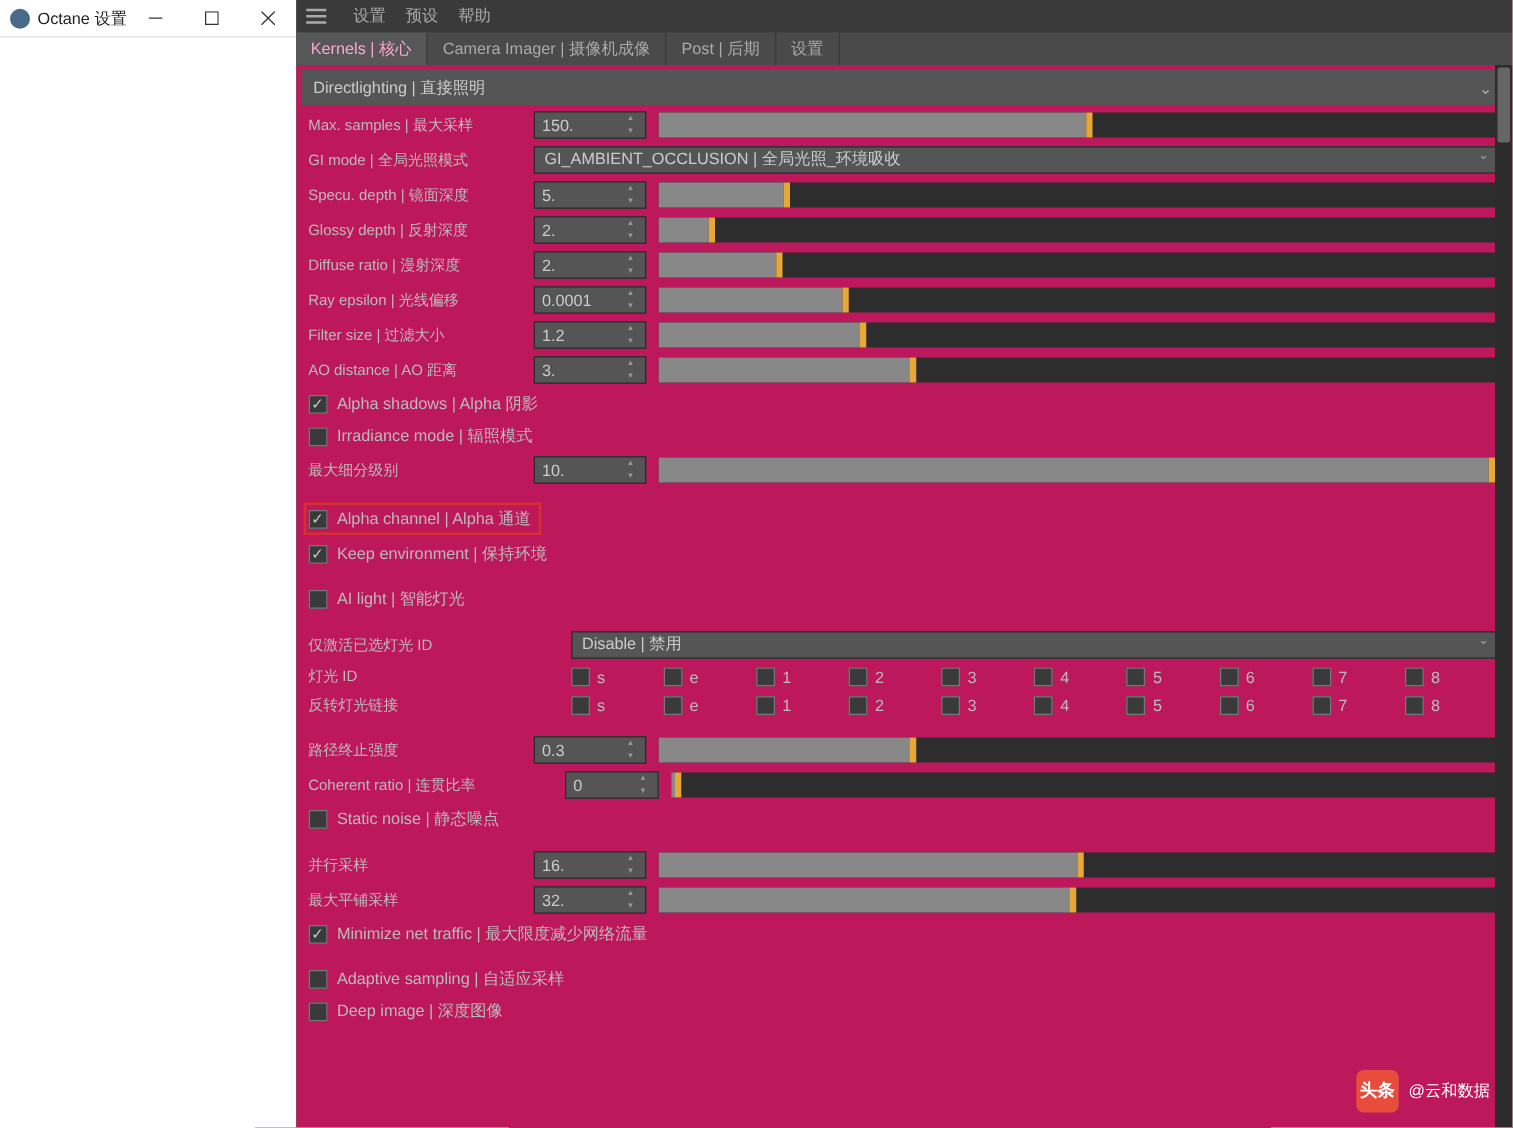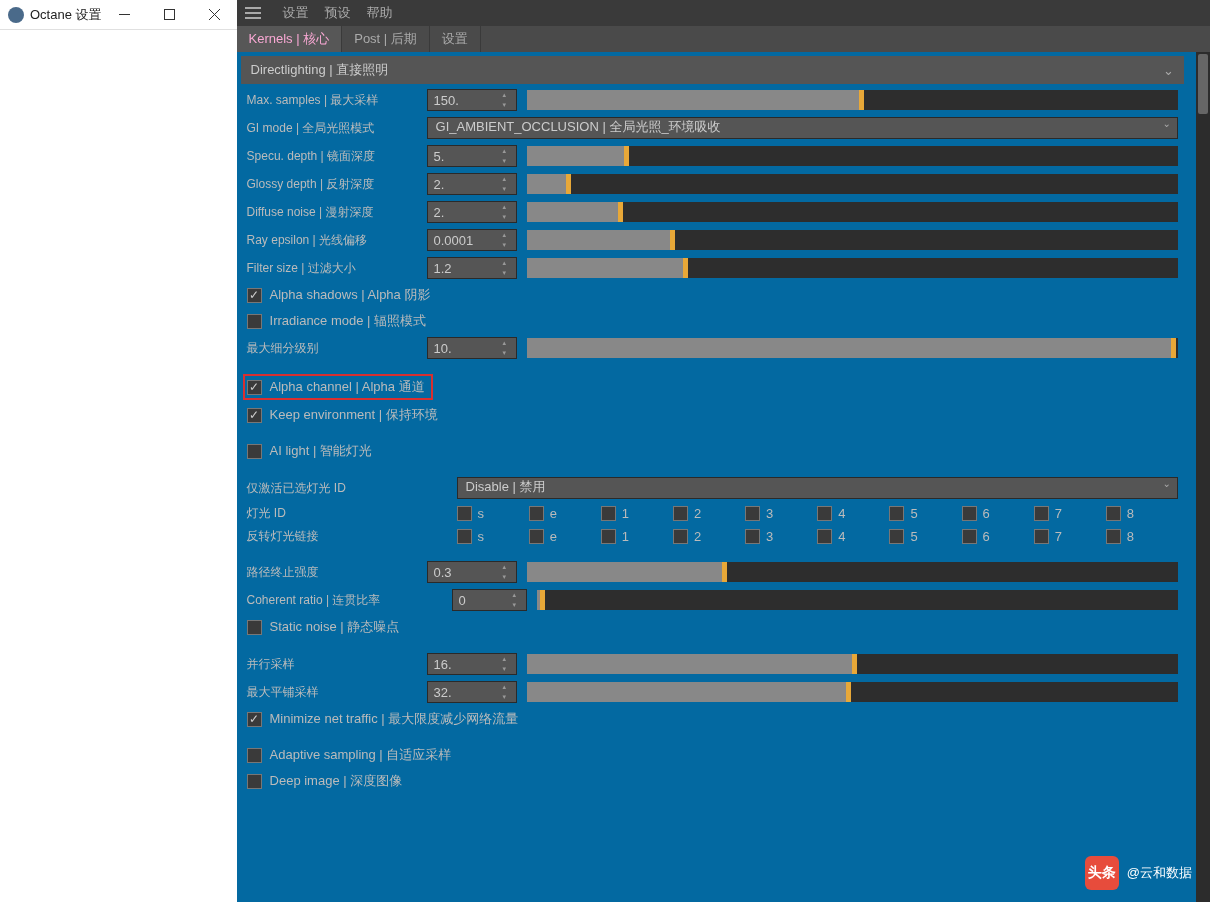--- a/index.html
+++ b/index.html
@@ -11,21 +11,21 @@
 .titlebar .wbtn{width:45px;height:30px;display:flex;align-items:center;justify-content:center;color:#333}
 .titlebar .wbtn svg{width:11px;height:11px}
 .app{flex:1;background:#3a3a3a;display:flex;flex-direction:column;overflow:hidden;position:relative}
 .menubar{height:26px;background:#3a3a3a;display:flex;align-items:center;padding:0 8px;gap:16px;color:#aaa}
 .hamburger{width:16px;display:flex;flex-direction:column;gap:3px;margin-right:6px}
 .hamburger span{height:2px;background:#aaa}
 .menuitem{color:#aaa;font-size:13px}
 .tabbar{height:26px;background:#4a4a4a;display:flex;align-items:stretch;color:#aaa}
 .tab{padding:0 12px;display:flex;align-items:center;border-right:1px solid #3a3a3a;font-size:13px}
 .tab.active{background:#575757;color:#f9a8d4}
-.body{flex:1;background:#0369a1;overflow-y:auto;position:relative;padding-right:22px}
+.body{flex:1;background:#be185d;overflow-y:auto;position:relative;padding-right:2px}
 .scrollbar{position:absolute;right:0;top:52px;bottom:0;width:14px;background:#2c2c2c}
 .scrollbar .thumb{position:absolute;left:2px;right:2px;top:2px;height:60px;background:#666;border-radius:2px}
 .section-header{background:#555;color:#ccc;padding:5px 10px;display:flex;align-items:center;justify-content:space-between;margin:4px 4px 2px 4px}
 .section-header .chev{color:#aaa}
 .row{display:flex;align-items:center;padding:3px 10px 3px 10px;gap:10px;min-height:28px}
 .label{width:170px;color:#bbb;font-size:12px;flex-shrink:0}
 .spinbox{width:90px;height:22px;background:#555;border:1px solid #2a2a2a;display:flex;align-items:center;padding:0 6px;color:#ccc;position:relative}
 .spinbox .spin{position:absolute;right:3px;top:2px;bottom:2px;width:10px;display:flex;flex-direction:column;justify-content:space-between}
 .spinbox .spin span{height:6px;font-size:7px;line-height:6px;color:#999}
 .slider{flex:1;height:20px;background:#2d2d2d;position:relative}
@@ -77,20 +77,21 @@
           <span></span>
           <span></span>
         </div>
       <div class="menuitem">设置</div>
       <div class="menuitem">预设</div>
       <div class="menuitem">帮助</div>
     </div>
 
     <div class="tabbar">
       <div class="tab active">Kernels | 核心</div>
+      <div class="tab">Camera Imager | 摄像机成像</div>
       <div class="tab">Post | 后期</div>
       <div class="tab">设置</div>
     </div>
 
     <div class="body">
 
       <div class="section-header">
         <span>Directlighting | 直接照明</span>
         <span class="chev">⌄</span>
       </div>
@@ -142,21 +143,21 @@
               <span>▾</span>
             </div>
           </div>
         <div class="slider">
             <div class="fill" style="width:6%"></div>
             <div class="handle" style="left:6%"></div>
           </div>
       </div>
 
       <div class="row">
-        <div class="label">Diffuse noise | 漫射深度</div>
+        <div class="label">Diffuse ratio | 漫射深度</div>
         <div class="spinbox">
             <span>2.</span>
             <div class="spin">
               <span>▴</span>
               <span>▾</span>
             </div>
           </div>
         <div class="slider">
             <div class="fill" style="width:14%"></div>
             <div class="handle" style="left:14%"></div>
@@ -186,20 +187,34 @@
               <span>▴</span>
               <span>▾</span>
             </div>
           </div>
         <div class="slider">
             <div class="fill" style="width:24%"></div>
             <div class="handle" style="left:24%"></div>
           </div>
       </div>
 
+      <div class="row">
+        <div class="label">AO distance | AO 距离</div>
+        <div class="spinbox">
+            <span>3.</span>
+            <div class="spin">
+              <span>▴</span>
+              <span>▾</span>
+            </div>
+          </div>
+        <div class="slider">
+            <div class="fill" style="width:30%"></div>
+            <div class="handle" style="left:30%"></div>
+          </div>
+      </div>
 
       <div class="checkbox-row">
         <div class="checkbox checked"></div>
         <span>Alpha shadows | Alpha 阴影</span>
       </div>
       <div class="checkbox-row">
         <div class="checkbox"></div>
         <span>Irradiance mode | 辐照模式</span>
       </div>
 

